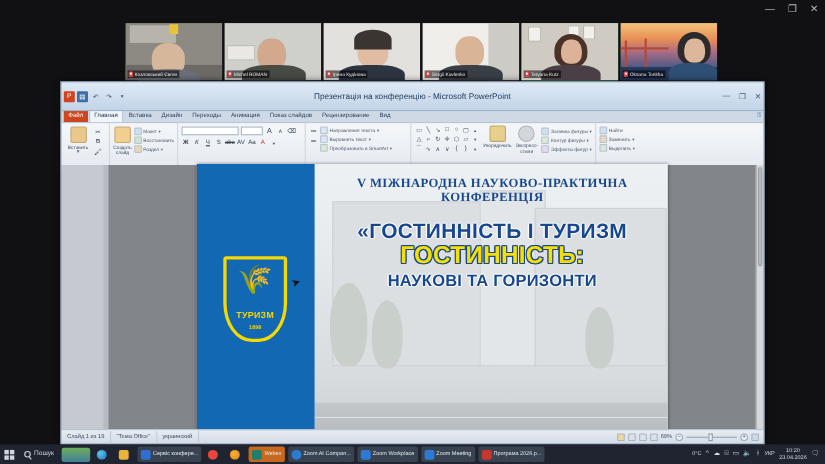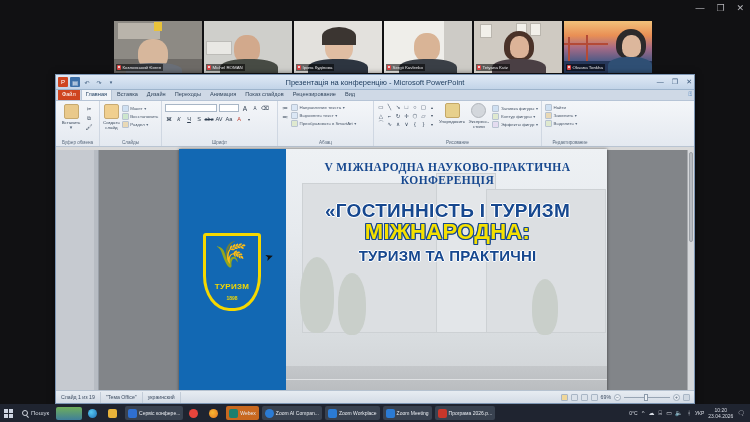--- a/index.html
+++ b/index.html
@@ -28,21 +28,21 @@
     background:rgba(0,0,0,.55); color:#e9e9ec; font-size:4.4px; line-height:7px;
     padding:0 2px 0 1px; display:flex; align-items:center; gap:1.5px;
     white-space:nowrap; overflow:hidden; }
   .micdot { width:4px; height:5px; background:#d44; border-radius:1px; flex:0 0 auto; position:relative;}
   .micdot::after{content:"";position:absolute;left:1px;top:1px;width:2px;height:2px;background:#fff;border-radius:50%;}
 
   
   #ppt { position:absolute; left:55px; top:74px; width:640px; height:330px;
     background:#d9d9d9; border:1px solid #7d96b4; box-shadow:0 0 6px rgba(0,0,0,.6); }
 
-  #ppt-titlebar { height:15px; background:linear-gradient(#dfe9f5,#c2d4e8);
+  #ppt-titlebar { height:26px; background:linear-gradient(#dfe9f5,#c2d4e8);
     border-bottom:1px solid #9db4cc; position:relative; display:flex; align-items:center; }
   #qat { display:flex; align-items:center; gap:2px; padding-left:2px; }
   .qbtn { width:10px; height:10px; border-radius:1px; font-size:6px; color:#fff;
     display:flex; align-items:center; justify-content:center; }
   #ppt-title { position:absolute; left:0; right:0; text-align:center;
     font-size:7.5px; color:#1b3a5c; }
   #ppt-wincontrols { position:absolute; right:2px; display:flex; gap:8px;
     font-size:7px; color:#3d5b7d; }
 
   
@@ -488,22 +488,22 @@
           <div id="logo">
             <div class="shield"></div>
             <div class="wheat">🌾</div>
             <div class="nubip">ТУРИЗМ</div>
             <div class="year">1898</div>
           </div>
 
           <div id="slide-text">
             <div class="t-conf">V МІЖНАРОДНА НАУКОВО-ПРАКТИЧНА КОНФЕРЕНЦІЯ</div>
             <div class="t-main1">«ГОСТИННІСТЬ І ТУРИЗМ</div>
-            <div class="t-main2">МІЖНАРОДНА:</div>
-            <div class="t-main3">ТУРИЗМ ТА ПРАКТИЧНІ</div>
+            <div class="t-main2">ГОСТИННІСТЬ:</div>
+            <div class="t-main3">НАУКОВІ ТА ГОРИЗОНТИ</div>
           </div>
         </div>
 
         <div id="ppt-cursor">➤</div>
       </div>
 
       <div id="vscroll">
         <div class="thumb"></div>
       </div>
     </div>

